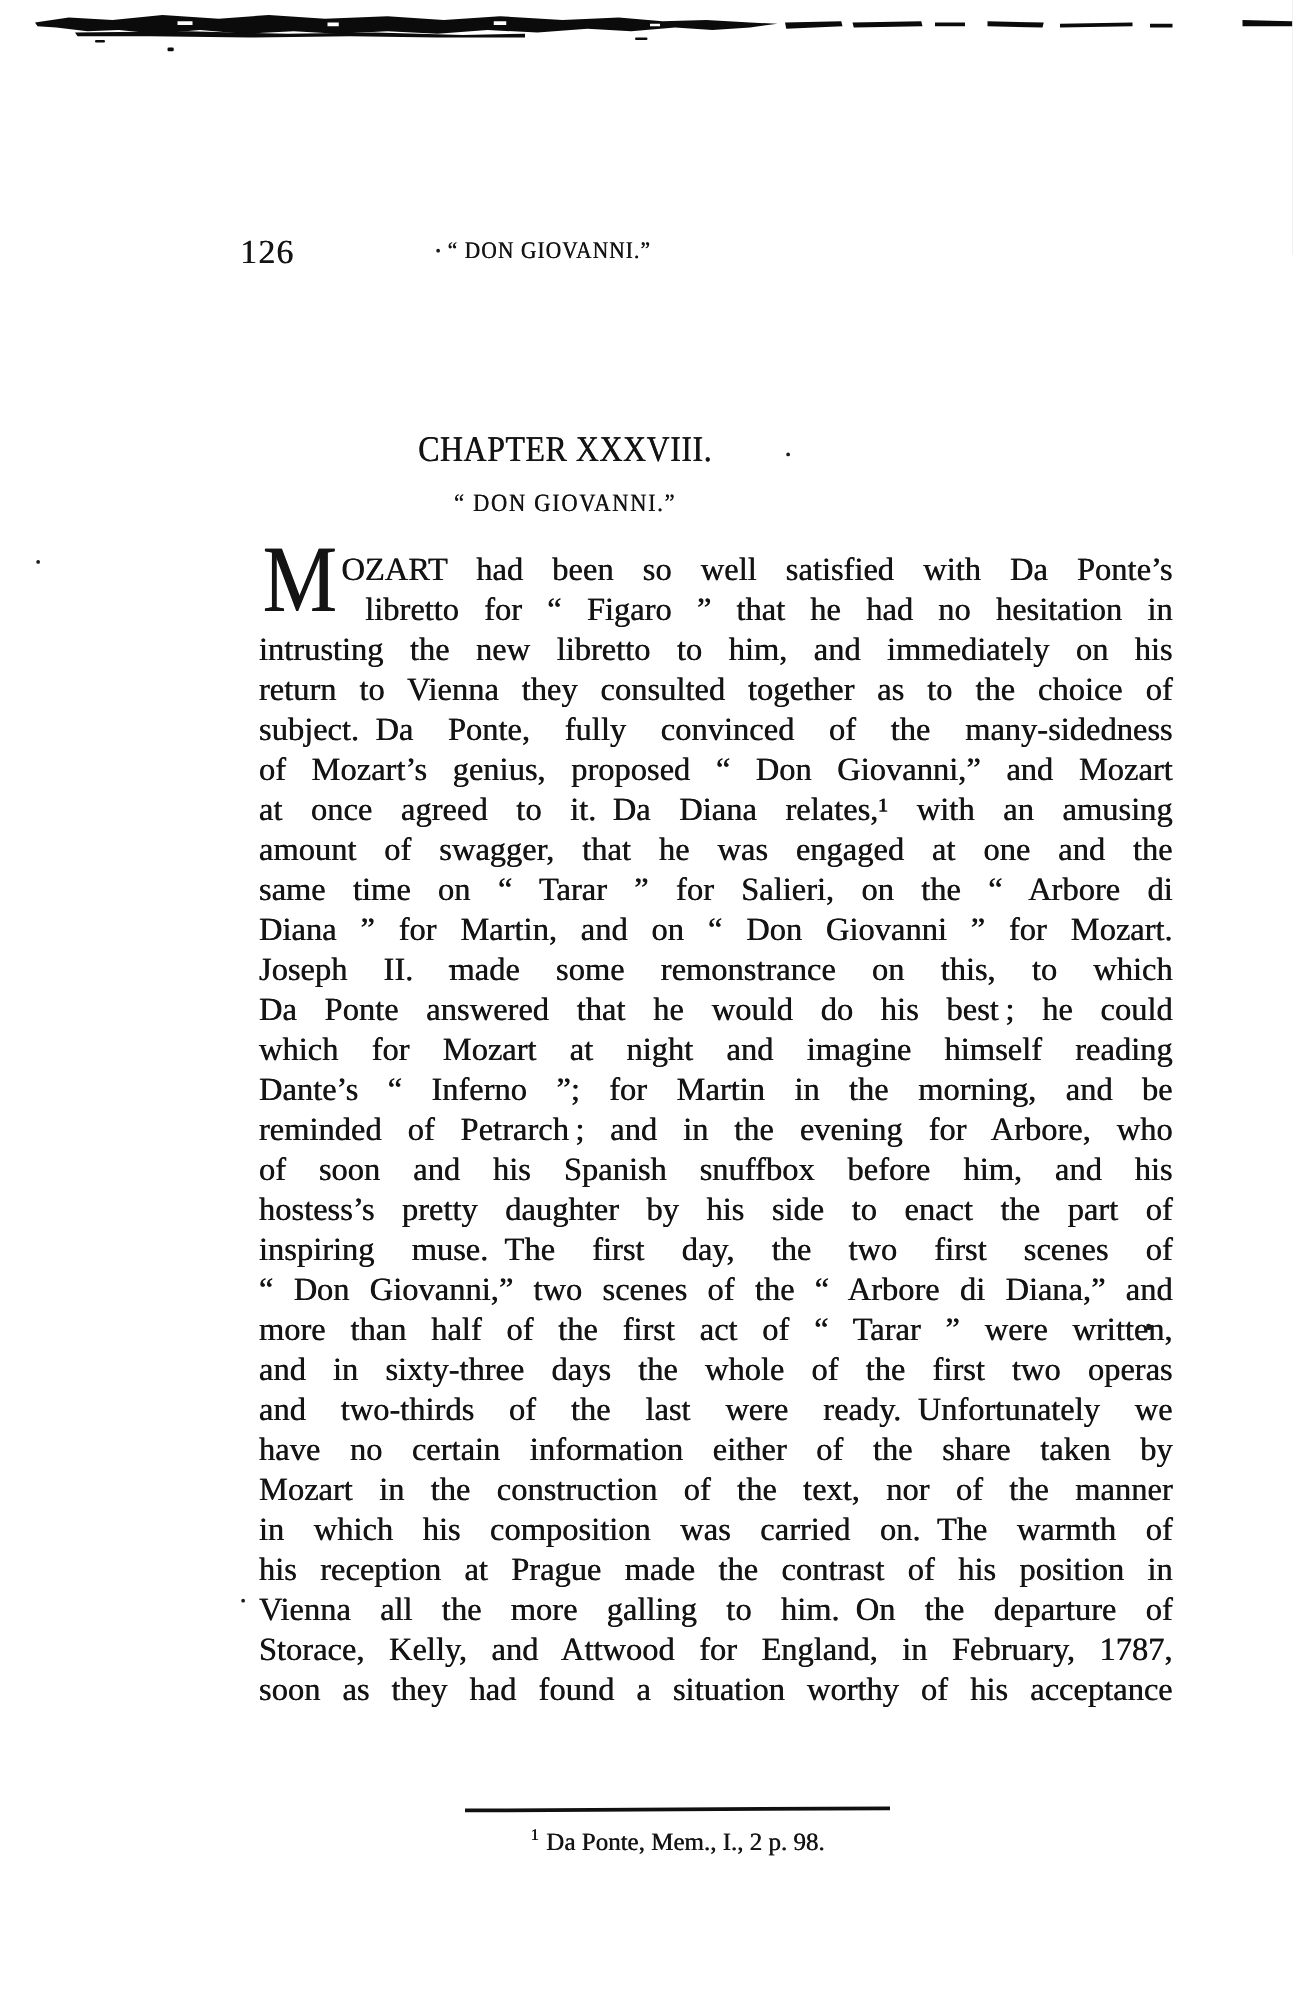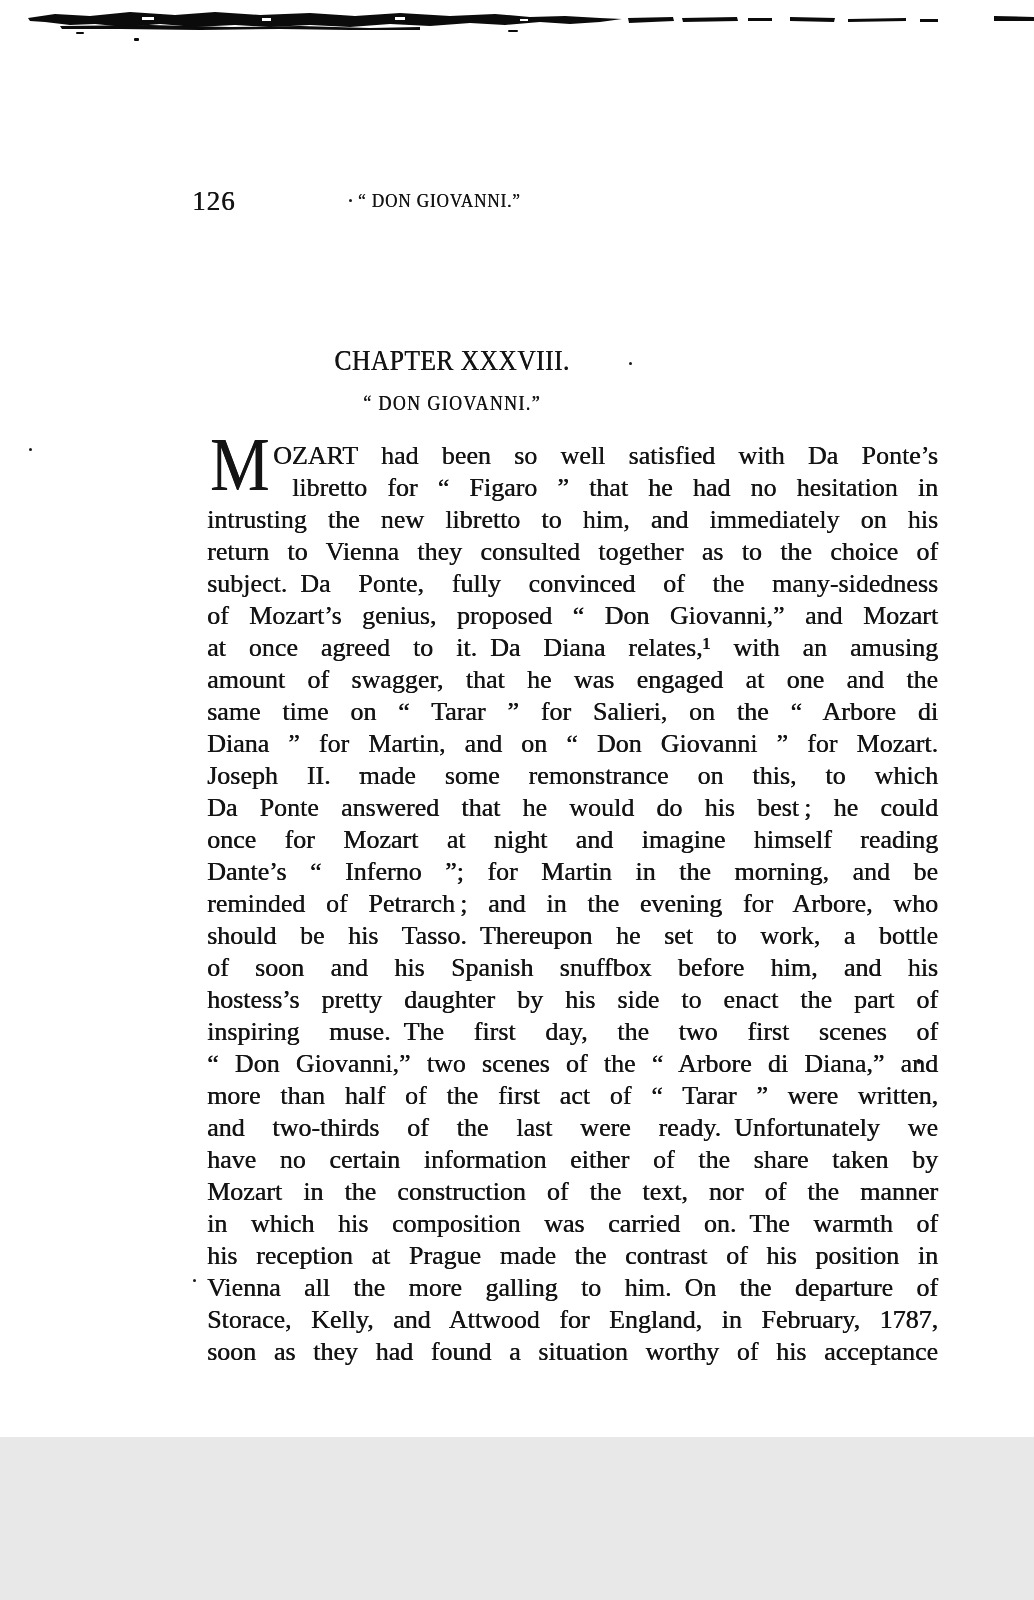--- a/index.html
+++ b/index.html
@@ -1,19 +1,19 @@
 <!DOCTYPE html>
 <html><head>
 <meta charset="utf-8">
 <style>
   html, body { margin: 0; padding: 0; background: #e8e8e8; }
   .page {
     position: relative;
     width: 1034px;
-    height: 1437px;
+    height: 1600px;
     background: #ffffff;
     overflow: hidden;
     font-family: "Liberation Serif", "DejaVu Serif", serif;
     color: #141414;
     text-shadow: 0.4px 0 0 currentColor; 
   }
   .artifact { position: absolute; left: 0; top: 0; }
   .page-number {
     position: absolute; left: 192px; top: 186px;
     font-size: 27px; letter-spacing: 1px;
@@ -110,29 +110,29 @@
     <div class="line">intrusting the new libretto to him, and immediately on his</div>
     <div class="line">return to Vienna they consulted together as to the choice of</div>
     <div class="line">subject. Da Ponte, fully convinced of the many-sidedness</div>
     <div class="line">of Mozart’s genius, proposed “ Don Giovanni,” and Mozart</div>
     <div class="line">at once agreed to it. Da Diana relates,¹ with an amusing</div>
     <div class="line">amount of swagger, that he was engaged at one and the</div>
     <div class="line">same time on “ Tarar ” for Salieri, on the “ Arbore di</div>
     <div class="line">Diana ” for Martin, and on “ Don Giovanni ” for Mozart.</div>
     <div class="line">Joseph II. made some remonstrance on this, to which</div>
     <div class="line">Da Ponte answered that he would do his best ; he could</div>
-    <div class="line">once for Mozart at night and imagine himself reading</div>
+    <div class="line">which for Mozart at night and imagine himself reading</div>
     <div class="line">Dante’s “ Inferno ”; for Martin in the morning, and be</div>
     <div class="line">reminded of Petrarch ; and in the evening for Arbore, who</div>
-    <div class="line">should be his Tasso. Thereupon he set to work, a bottle</div>
     <div class="line">of soon and his Spanish snuffbox before him, and his</div>
     <div class="line">hostess’s pretty daughter by his side to enact the part of</div>
     <div class="line">inspiring muse. The first day, the two first scenes of</div>
     <div class="line">“ Don Giovanni,” two scenes of the “ Arbore di Diana,” and</div>
     <div class="line">more than half of the first act of “ Tarar ” were written,</div>
+    <div class="line">and in sixty-three days the whole of the first two operas</div>
     <div class="line">and two-thirds of the last were ready. Unfortunately we</div>
     <div class="line">have no certain information either of the share taken by</div>
     <div class="line">Mozart in the construction of the text, nor of the manner</div>
     <div class="line">in which his composition was carried on. The warmth of</div>
     <div class="line">his reception at Prague made the contrast of his position in</div>
     <div class="line">Vienna all the more galling to him. On the departure of</div>
     <div class="line">Storace, Kelly, and Attwood for England, in February, 1787,</div>
     <div class="line">soon as they had found a situation worthy of his acceptance</div>
   </div>
 

